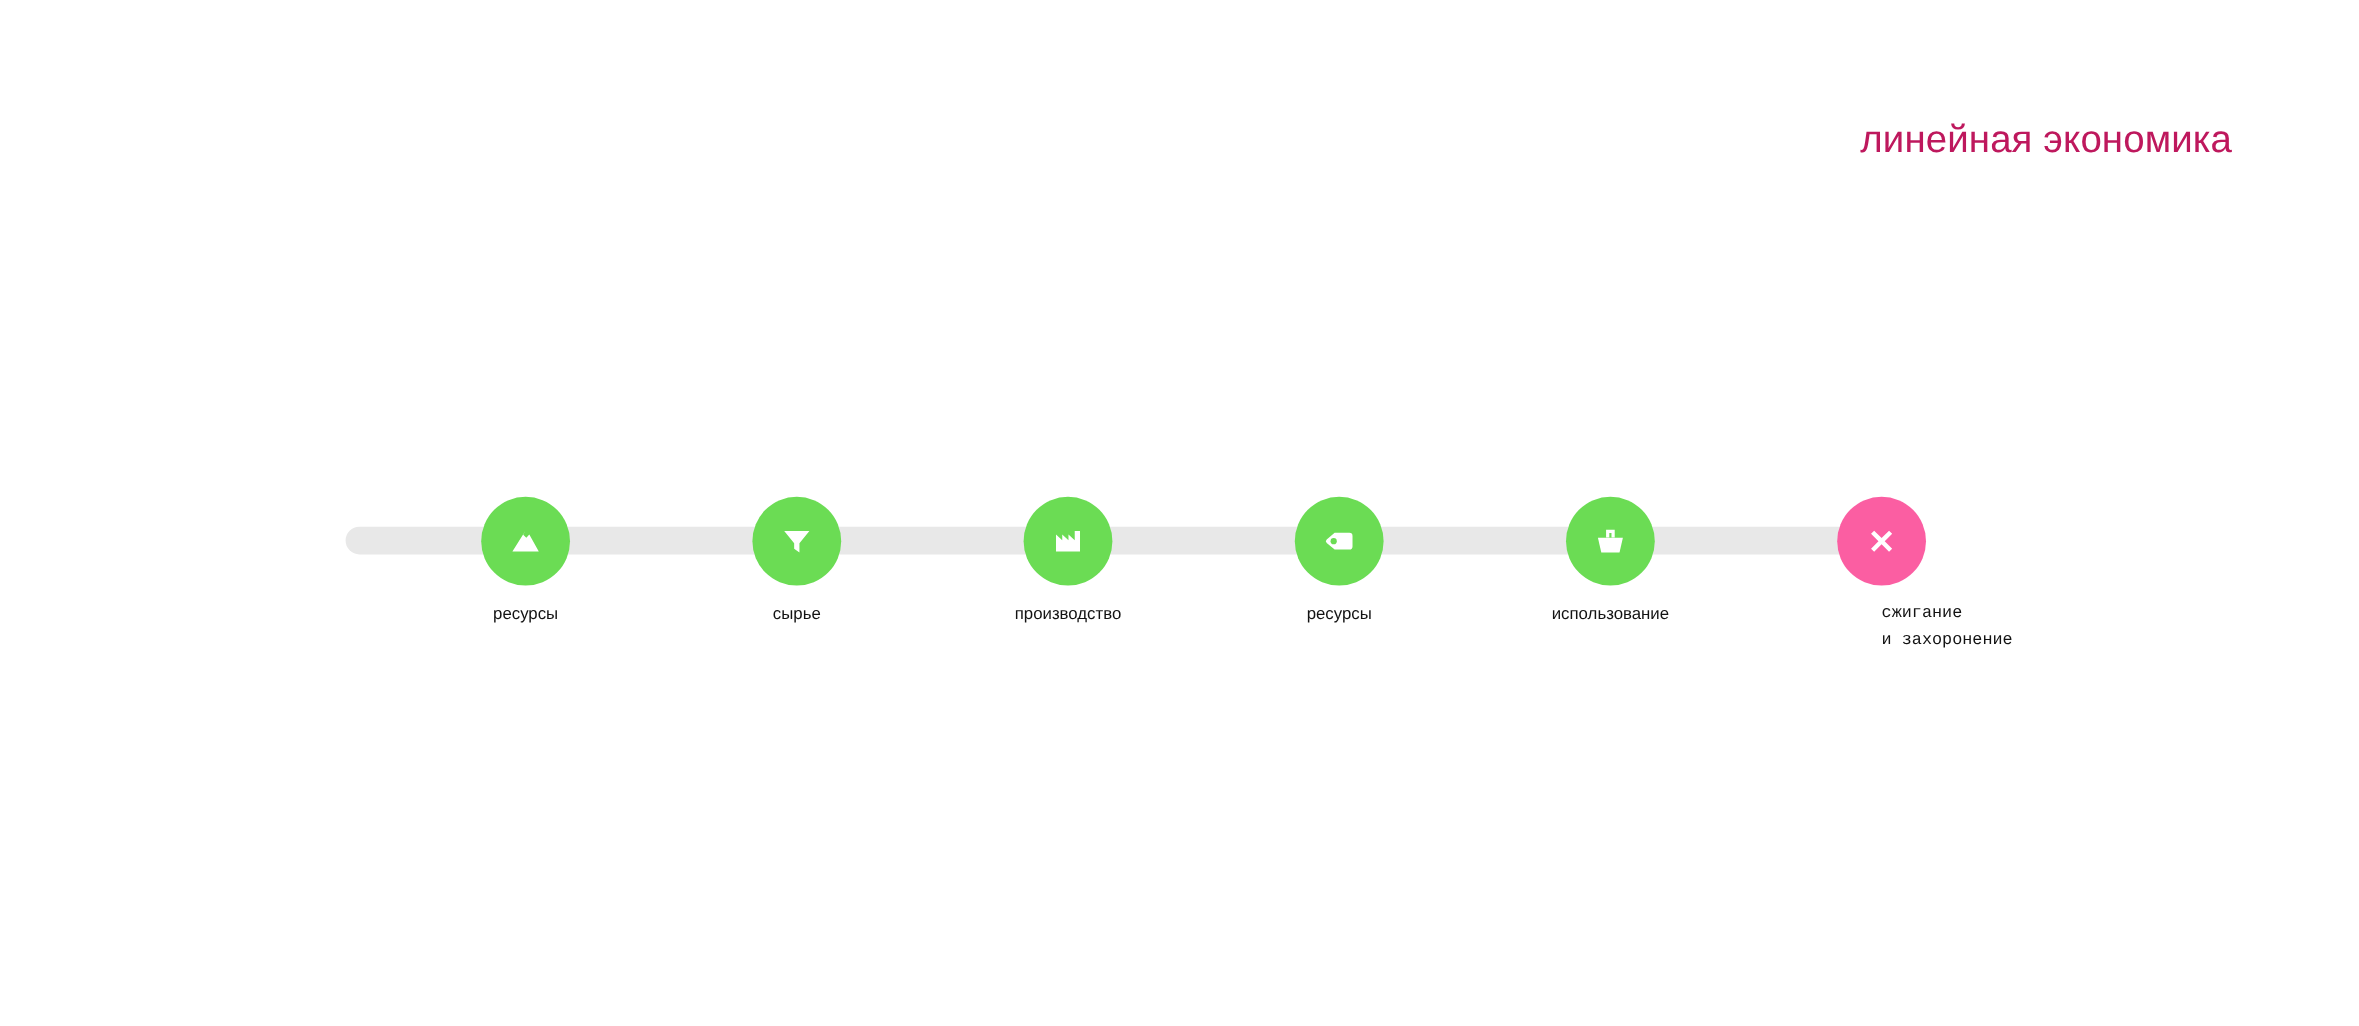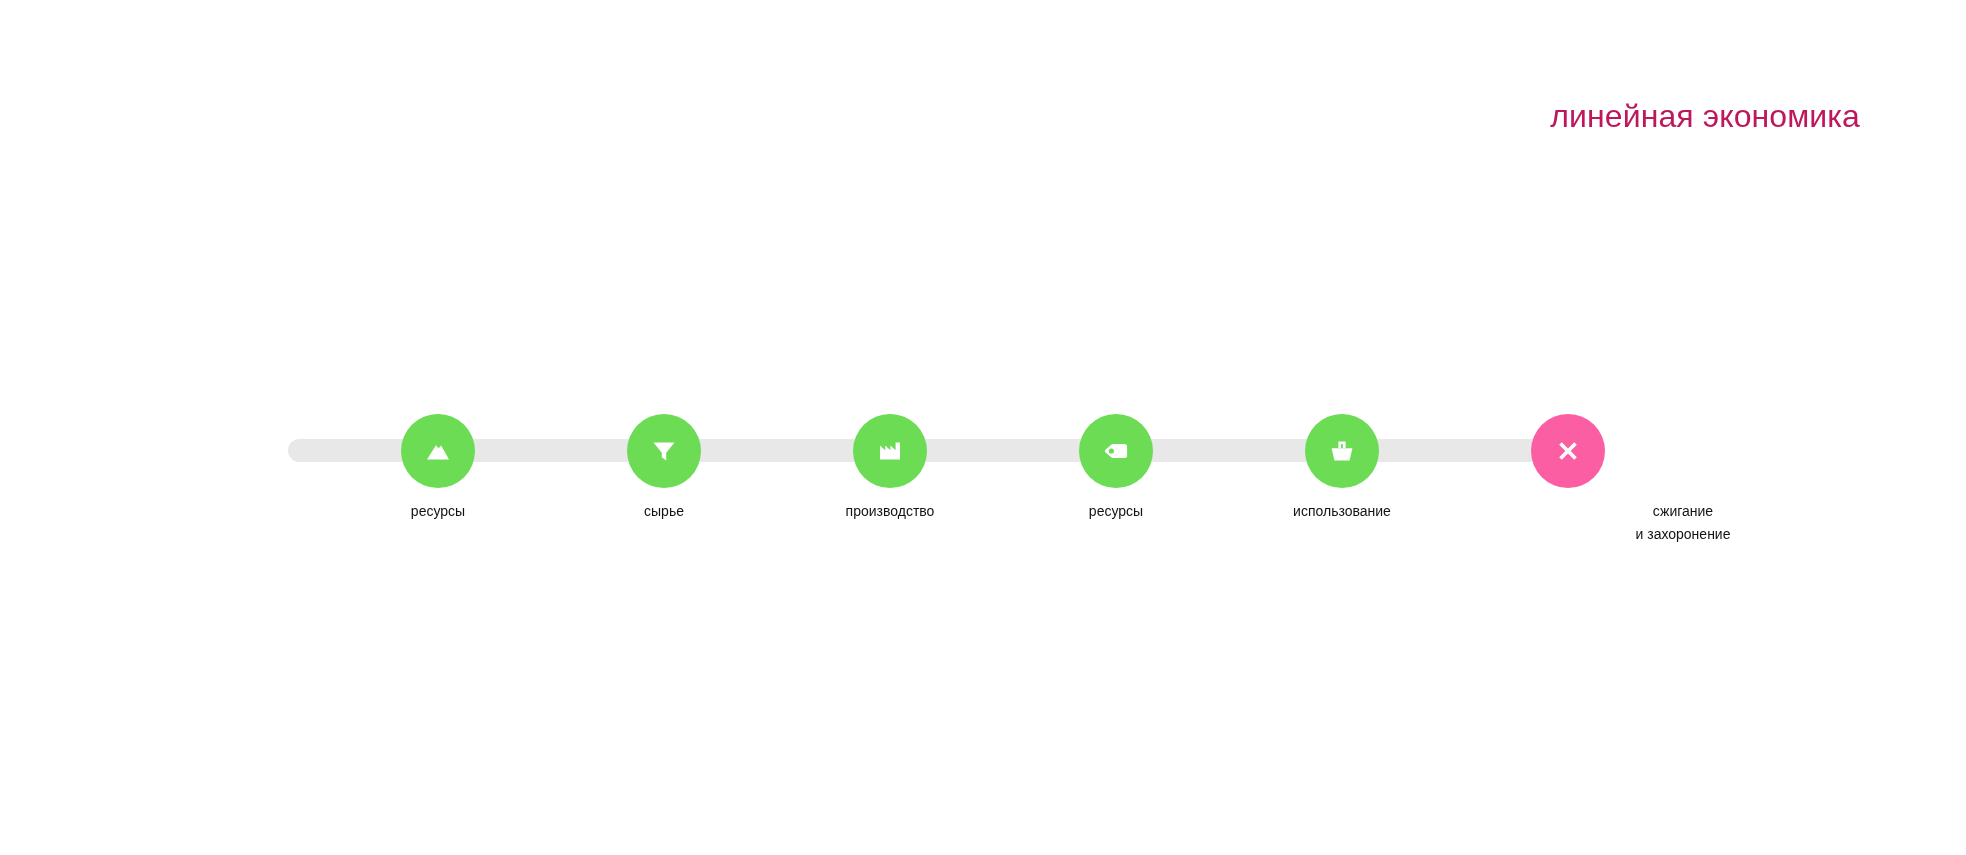--- a/index.html
+++ b/index.html
@@ -83,25 +83,26 @@
     top: 86px;
     left: 50%;
     transform: translateX(-50%);
     font-size: 14px;
     line-height: 23px;
     white-space: nowrap;
     color: #131313;
     text-align: center;
   }
   .node.is-end .node-label {
-    text-align: center;
+    text-align: left;
     left: 37px;
     transform: none;
     white-space: normal;
     width: 230px;
+    font-family: Liberation Mono, monospace;
   }
 </style>
 </head>
 <body>
 
 <div id="diagram-title">линейная экономика</div>
 
 <div id="flow">
 
   <div id="flow-track"></div>

